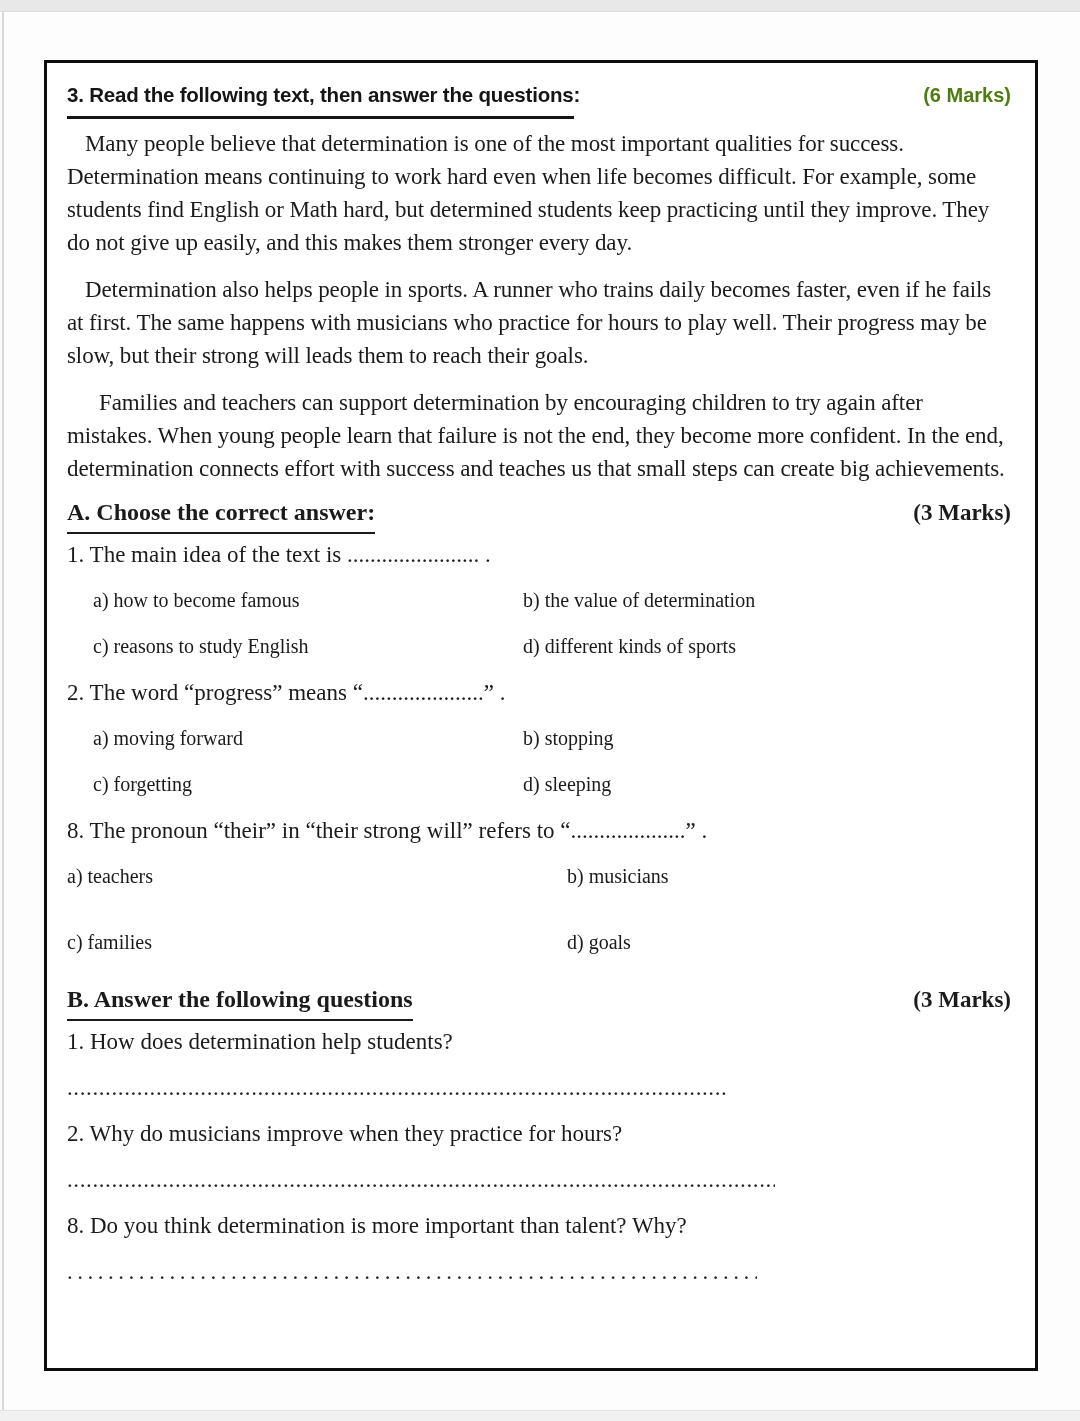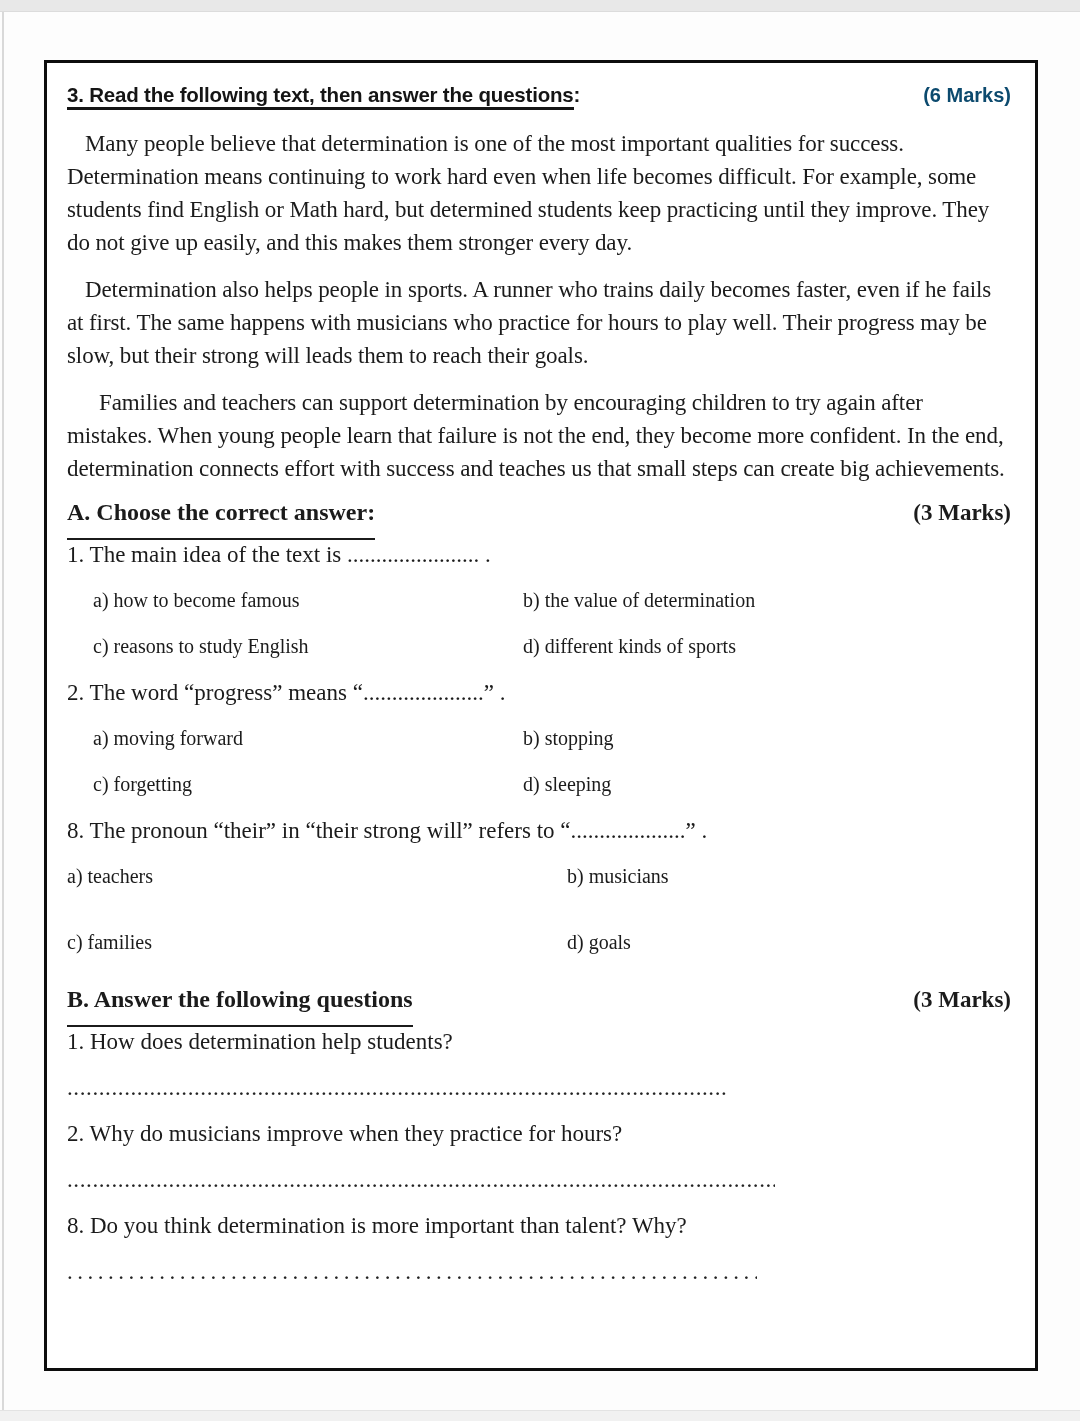--- a/index.html
+++ b/index.html
@@ -25,27 +25,27 @@
 
   
   .sec-head { display: flex; justify-content: space-between; align-items: baseline; }
   .sec-head.main { margin-bottom: 20px; }
   .sec-head.serif-head { margin: 14px 0 12px; }
   .head-title-sans {
     font-family: "Liberation Sans", sans-serif;
     font-weight: bold; font-size: 20.5px; color: #151515;
     letter-spacing: -0.2px;
   }
-  .u-sans { border-bottom: 3px solid #151515; padding-bottom: 1px; }
+  .u-sans { border-bottom: 3px solid #151515; padding-bottom: 10px; }
   .marks-sans {
     font-family: "Liberation Sans", sans-serif;
-    font-weight: bold; font-size: 20px; color: #0c4a6e;
+    font-weight: bold; font-size: 20px; color: #4d7c0f;
   }
   .head-title-serif { font-weight: bold; font-size: 24px; }
-  .u-serif { border-bottom: 2px solid #1b1b1b; padding-bottom: 13px; }
+  .u-serif { border-bottom: 2px solid #1b1b1b; padding-bottom: 7px; }
   .marks-serif { font-weight: bold; font-size: 23px; }
 
   
   p.passage {
     font-size: 23px; line-height: 33px;
     margin-bottom: 14px;
     letter-spacing: -0.1px;
   }
   p.passage.ind1 { text-indent: 18px; }
   p.passage.ind2 { text-indent: 32px; margin-bottom: 10px; }

